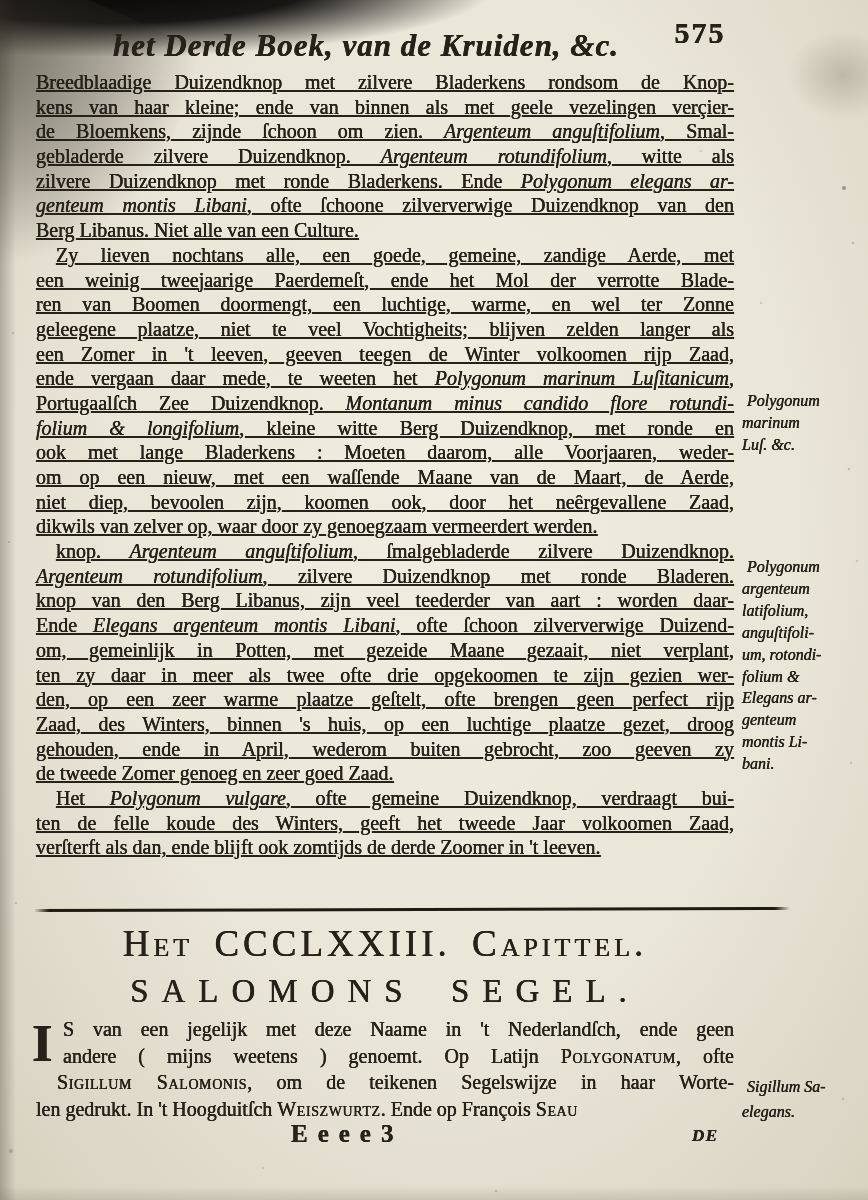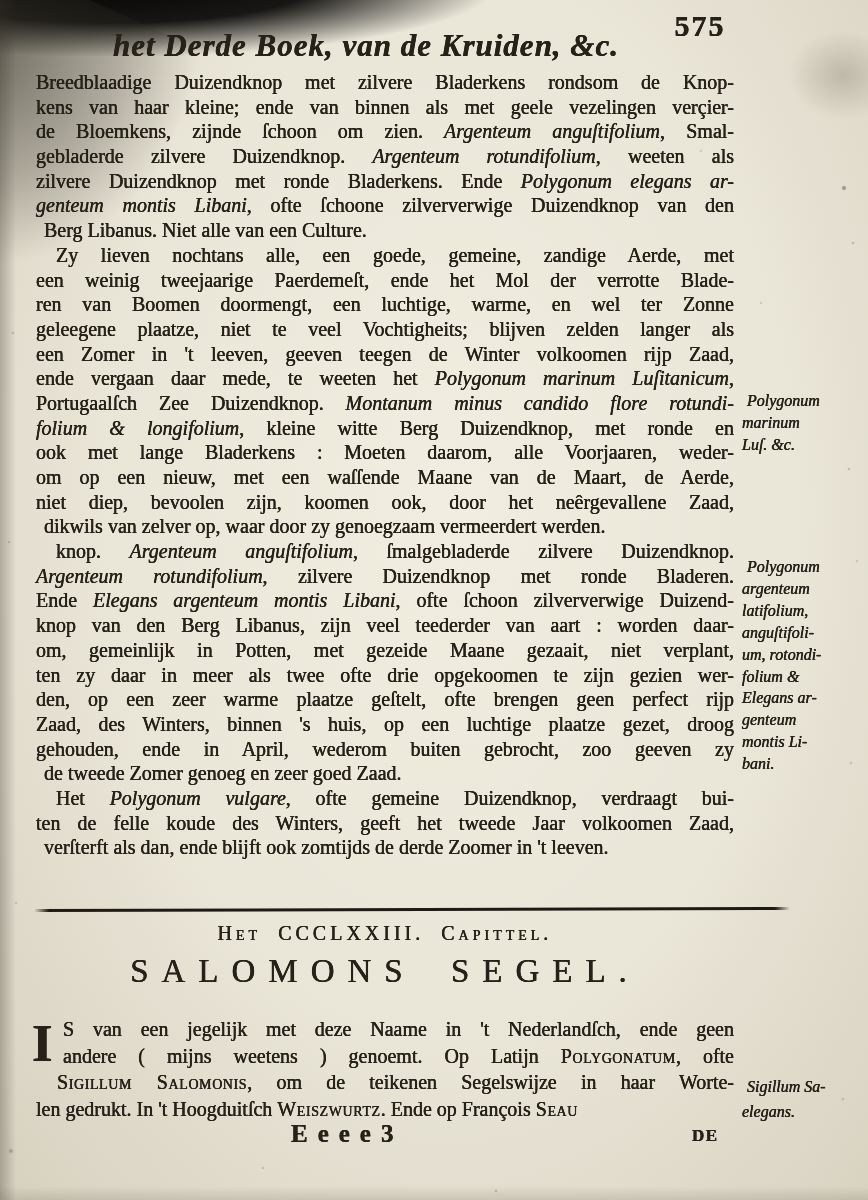--- a/index.html
+++ b/index.html
@@ -66,34 +66,34 @@
       700px 150px 1px 0   rgba(60,52,40,0.25);
   }
   
   .header-title{
     position:absolute;left:36px;top:28px;width:660px;
     text-align:center;
     font-style:italic;font-weight:bold;
     font-size:31px;letter-spacing:1px;
   }
   .page-number{
-    position:absolute;left:672px;top:9px;width:56px;
+    position:absolute;left:672px;top:16px;width:56px;
     font-weight:bold;font-size:30px;letter-spacing:2px;text-align:center;
   }
   
   #main-paragraphs{
     position:absolute;left:36px;top:70px;width:698px;
     font-size:20px;
   }
-  #main-paragraphs .line{height:24.7px;line-height:24.7px;}
+  #main-paragraphs .line{height:24.7px;line-height:24.7px;text-decoration:underline;}
   .line{
     text-align:justify;text-align-last:justify;
     overflow:visible;
   }
-  .line.last{text-align-last:left;margin-left:8px;}
+  .line.last{text-align-last:left;}
   .para.indent .line:first-child{text-indent:20px;}
   .run-i{font-style:italic;}
   .run-sc{font-variant:small-caps;letter-spacing:0.6px;}
   
   .note{
     position:absolute;left:742px;width:120px;
     font-style:italic;font-size:16px;margin-top:32px;
   }
   .note .note-line{line-height:21.9px;}
   .note .note-line:first-child{text-indent:5px;}
@@ -106,21 +106,21 @@
     position:absolute;left:34px;top:908px;width:756px;height:3px;
     background:linear-gradient(to right, rgba(30,26,20,0) 0%, #1e1a14 2%, #1e1a14 98%, rgba(30,26,20,0) 100%);
     border-radius:2px;
     transform:rotate(-0.15deg);
   }
   .chapter-heading{
     position:absolute;left:36px;top:922px;width:698px;text-align:center;
   }
   .chap1{
     font-variant:small-caps;
-    font-size:20px;letter-spacing:4px;word-spacing:8px;
+    font-size:37px;letter-spacing:4px;word-spacing:8px;
   }
   .chap2{
     font-size:33px;letter-spacing:13px;word-spacing:14px;margin-top:8px;
   }
   
   #chapter-paragraph{
     position:absolute;left:36px;top:1016px;width:698px;
     font-size:20px;
   }
   #chapter-paragraph .line{height:26.5px;line-height:26.5px;}
@@ -132,21 +132,21 @@
   .para.has-dropcap .line{margin-left:27px;}
   .para.has-dropcap .line:nth-of-type(3){margin-left:21px;}
   .para.has-dropcap .line:nth-of-type(4){margin-left:0;}
   
   .signature{
     position:absolute;left:291px;top:1120px;
     font-size:25px;letter-spacing:10px;font-weight:600;
   }
   .catchword{
     position:absolute;left:692px;top:1126px;
-    font-size:17px;font-weight:bold;letter-spacing:1.5px;
+    font-size:17px;font-weight:bold;letter-spacing:1.5px;font-style:italic;
   }
 </style>
 <title>het Derde Boek, van de Kruiden, &amp;c.</title></head>
 <body>
 
 <div class="page">
   <div class="smudge-top"></div>
   <div class="smudge-corner"></div>
   <div class="smudge-right"></div>
   <div class="edge-left"></div>
@@ -154,21 +154,21 @@
   <div class="specks"></div>
 
   <div class="header-title">het Derde Boek, van de Kruiden, &amp;c.</div>
   <div class="page-number">575</div>
 
   <div id="main-paragraphs">
       <div class="para">
         <div class="line"><span class="run-r">Breedblaadige Duizendknop met zilvere Bladerkens rondsom de Knop-</span></div>
         <div class="line"><span class="run-r">kens van haar kleine; ende van binnen als met geele vezelingen verçier-</span></div>
         <div class="line"><span class="run-r">de Bloemkens, zijnde ſchoon om zien. </span><span class="run-i">Argenteum anguſtifolium</span><span class="run-r">, Smal-</span></div>
-        <div class="line"><span class="run-r">gebladerde zilvere Duizendknop. </span><span class="run-i">Argenteum rotundifolium</span><span class="run-r">, weeten als</span></div>
+        <div class="line"><span class="run-r">gebladerde zilvere Duizendknop. </span><span class="run-i">Argenteum rotundifolium</span><span class="run-r">, witte als</span></div>
         <div class="line"><span class="run-r">zilvere Duizendknop met ronde Bladerkens. Ende </span><span class="run-i">Polygonum elegans ar-</span></div>
         <div class="line"><span class="run-i">genteum montis Libani</span><span class="run-r">, ofte ſchoone zilververwige Duizendknop van den</span></div>
         <div class="line last"><span class="run-r">Berg Libanus. Niet alle van een Culture.</span></div>
       </div>
       <div class="para indent">
         <div class="line"><span class="run-r">Zy lieven nochtans alle, een goede, gemeine, zandige Aerde, met</span></div>
         <div class="line"><span class="run-r">een weinig tweejaarige Paerdemeſt, ende het Mol der verrotte Blade-</span></div>
         <div class="line"><span class="run-r">ren van Boomen doormengt, een luchtige, warme, en wel ter Zonne</span></div>
         <div class="line"><span class="run-r">geleegene plaatze, niet te veel Vochtigheits; blijven zelden langer als</span></div>
         <div class="line"><span class="run-r">een Zomer in 't leeven, geeven teegen de Winter volkoomen rijp Zaad,</span></div>
@@ -176,22 +176,22 @@
         <div class="line"><span class="run-r">Portugaalſch Zee Duizendknop. </span><span class="run-i">Montanum minus candido flore rotundi-</span></div>
         <div class="line"><span class="run-i">folium &amp; longifolium</span><span class="run-r">, kleine witte Berg Duizendknop, met ronde en</span></div>
         <div class="line"><span class="run-r">ook met lange Bladerkens : Moeten daarom, alle Voorjaaren, weder-</span></div>
         <div class="line"><span class="run-r">om op een nieuw, met een waſſende Maane van de Maart, de Aerde,</span></div>
         <div class="line"><span class="run-r">niet diep, bevoolen zijn, koomen ook, door het neêrgevallene Zaad,</span></div>
         <div class="line last"><span class="run-r">dikwils van zelver op, waar door zy genoegzaam vermeerdert werden.</span></div>
       </div>
       <div class="para indent">
         <div class="line"><span class="run-r">knop. </span><span class="run-i">Argenteum anguſtifolium</span><span class="run-r">, ſmalgebladerde zilvere Duizendknop.</span></div>
         <div class="line"><span class="run-i">Argenteum rotundifolium</span><span class="run-r">, zilvere Duizendknop met ronde Bladeren.</span></div>
+        <div class="line"><span class="run-r">knop van den Berg Libanus, zijn veel teederder van aart : worden daar-</span></div>
         <div class="line"><span class="run-r">Ende </span><span class="run-i">Elegans argenteum montis Libani</span><span class="run-r">, ofte ſchoon zilververwige Duizend-</span></div>
-        <div class="line"><span class="run-r">knop van den Berg Libanus, zijn veel teederder van aart : worden daar-</span></div>
         <div class="line"><span class="run-r">om, gemeinlijk in Potten, met gezeide Maane gezaait, niet verplant,</span></div>
         <div class="line"><span class="run-r">ten zy daar in meer als twee ofte drie opgekoomen te zijn gezien wer-</span></div>
         <div class="line"><span class="run-r">den, op een zeer warme plaatze geſtelt, ofte brengen geen perfect rijp</span></div>
         <div class="line"><span class="run-r">Zaad, des Winters, binnen 's huis, op een luchtige plaatze gezet, droog</span></div>
         <div class="line"><span class="run-r">gehouden, ende in April, wederom buiten gebrocht, zoo geeven zy</span></div>
         <div class="line last"><span class="run-r">de tweede Zomer genoeg en zeer goed Zaad.</span></div>
       </div>
       <div class="para indent">
         <div class="line"><span class="run-r">Het </span><span class="run-i">Polygonum vulgare</span><span class="run-r">, ofte gemeine Duizendknop, verdraagt bui-</span></div>
         <div class="line"><span class="run-r">ten de felle koude des Winters, geeft het tweede Jaar volkoomen Zaad,</span></div>

